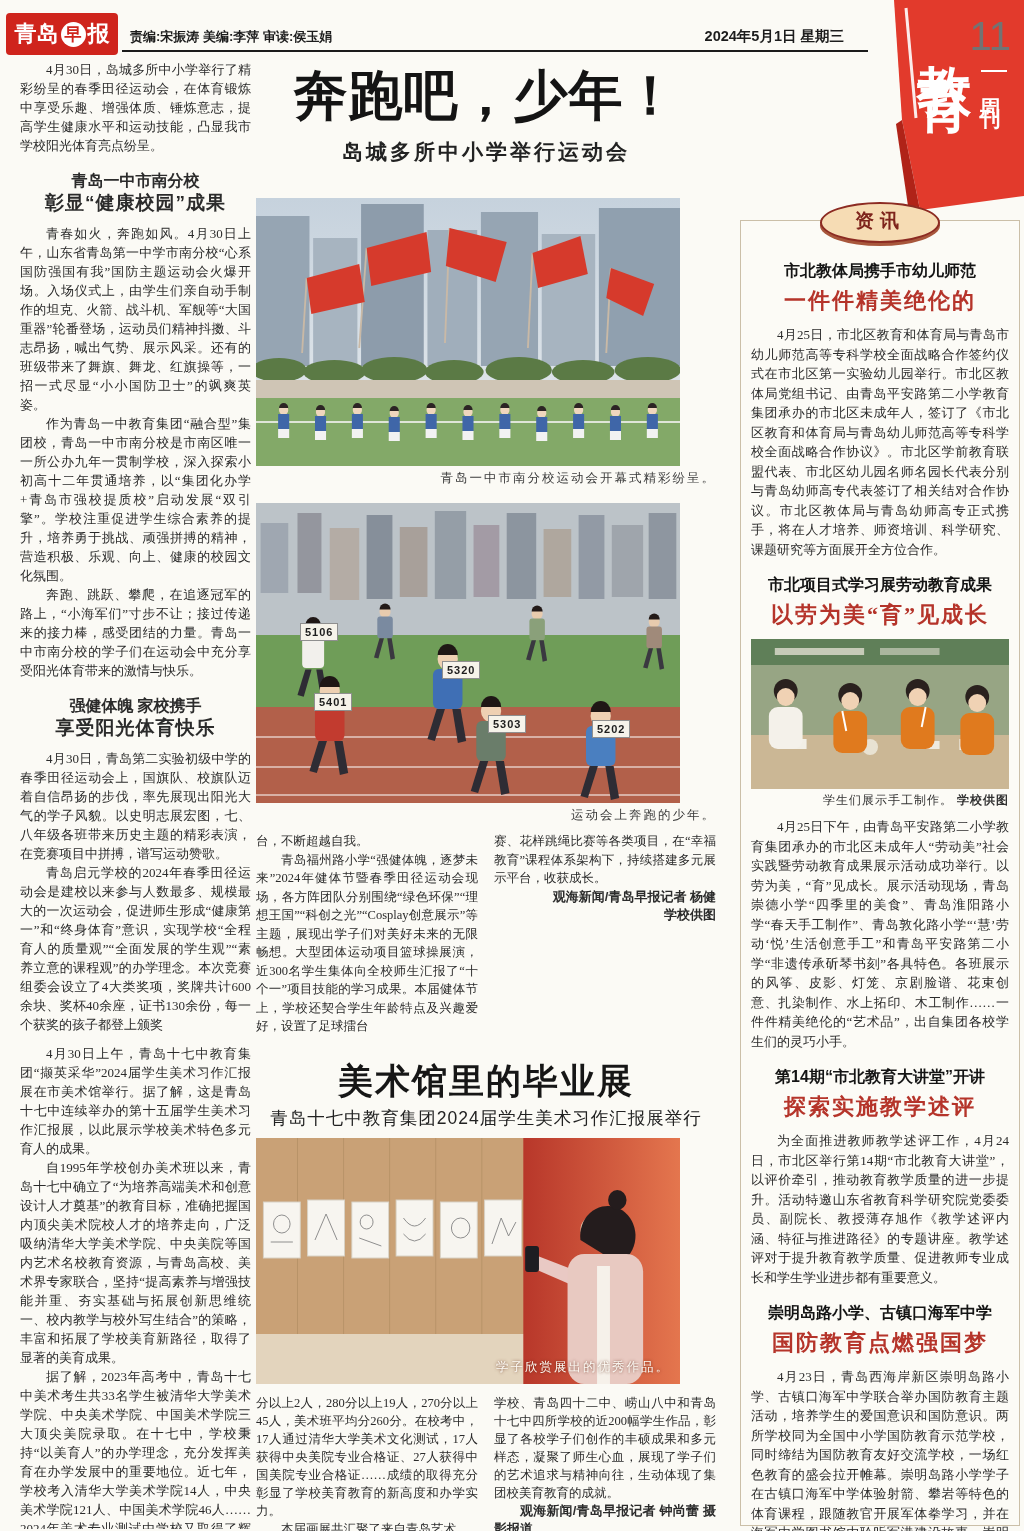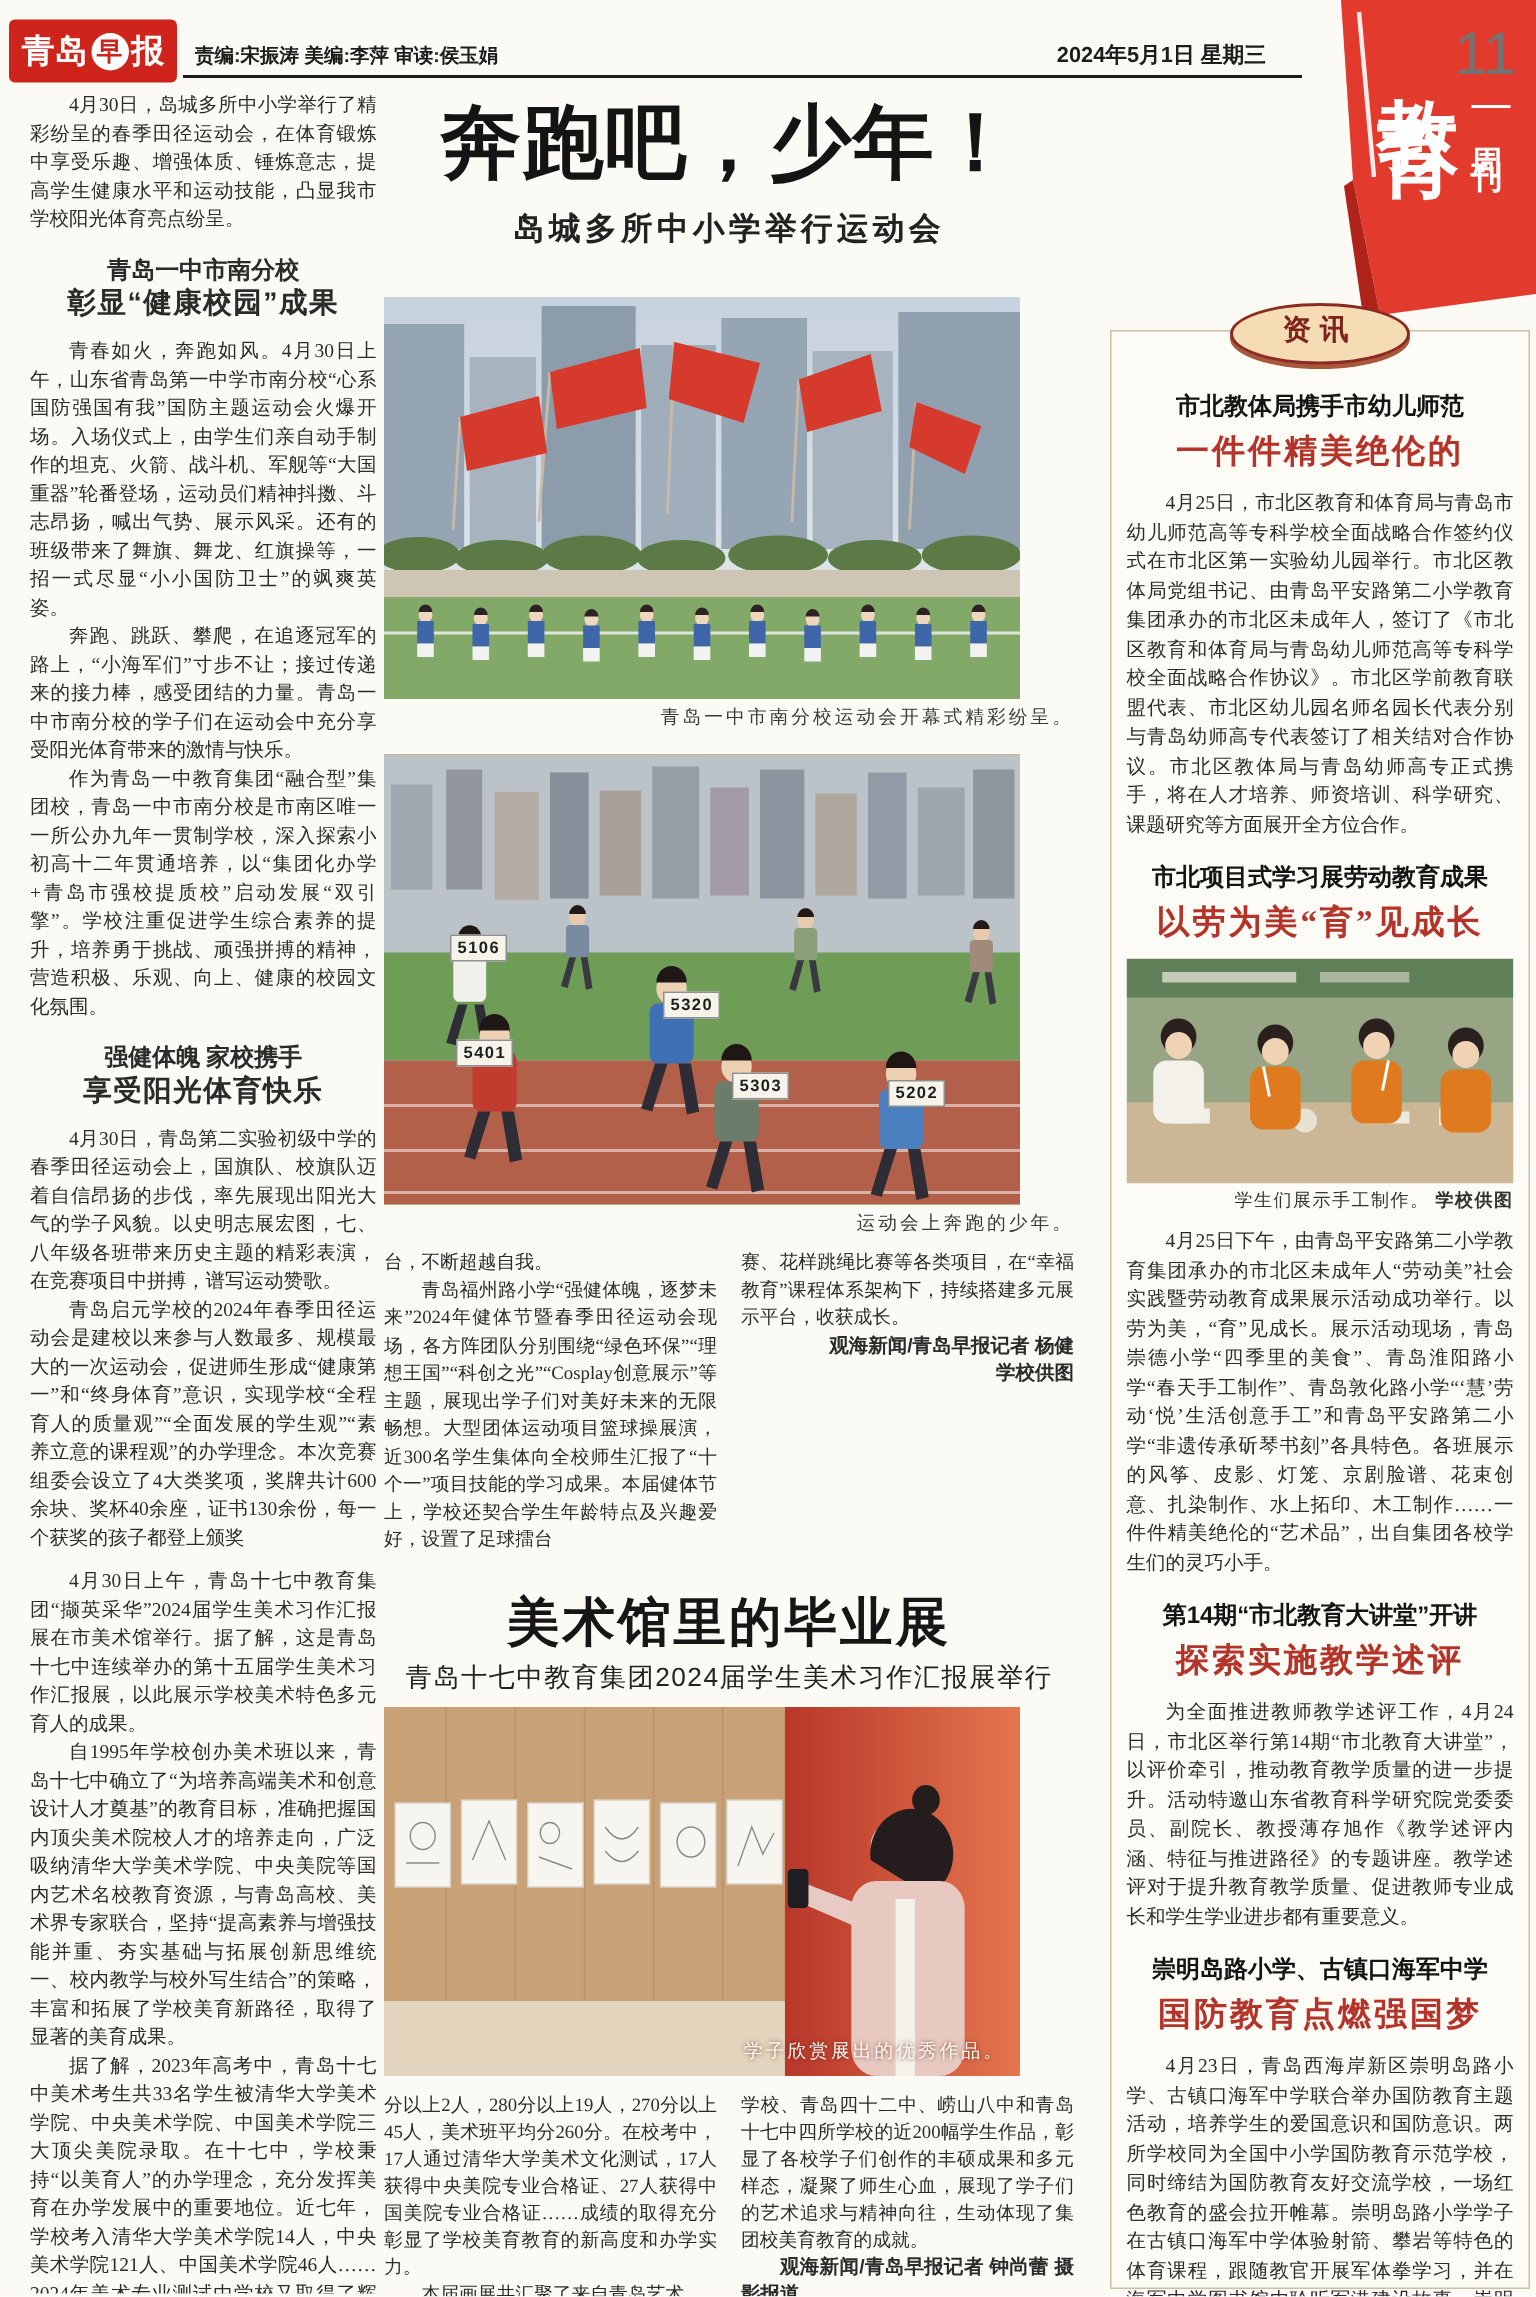--- a/index.html
+++ b/index.html
@@ -103,22 +103,22 @@
     <span class="num">11</span>
     <span class="sep"></span>
     <span class="zk">周刊</span>
   </div>
 
   <div class="left-col">
     <p>4月30日，岛城多所中小学举行了精彩纷呈的春季田径运动会，在体育锻炼中享受乐趣、增强体质、锤炼意志，提高学生健康水平和运动技能，凸显我市学校阳光体育亮点纷呈。</p>
     <div class="sec-kicker">青岛一中市南分校</div>
     <div class="sec-title">彰显“健康校园”成果</div>
     <p>青春如火，奔跑如风。4月30日上午，山东省青岛第一中学市南分校“心系国防强国有我”国防主题运动会火爆开场。入场仪式上，由学生们亲自动手制作的坦克、火箭、战斗机、军舰等“大国重器”轮番登场，运动员们精神抖擞、斗志昂扬，喊出气势、展示风采。还有的班级带来了舞旗、舞龙、红旗操等，一招一式尽显“小小国防卫士”的飒爽英姿。</p>
+    <p>作为青岛一中教育集团“融合型”集团校，青岛一中市南分校是市南区唯一一所公办九年一贯制学校，深入探索小初高十二年贯通培养，以“集团化办学+青岛市强校提质校”启动发展“双引擎”。学校注重促进学生综合素养的提升，培养勇于挑战、顽强拼搏的精神，营造积极、乐观、向上、健康的校园文化氛围。</p>
     <p>奔跑、跳跃、攀爬，在追逐冠军的路上，“小海军们”寸步不让；接过传递来的接力棒，感受团结的力量。青岛一中市南分校的学子们在运动会中充分享受阳光体育带来的激情与快乐。</p>
-    <p>作为青岛一中教育集团“融合型”集团校，青岛一中市南分校是市南区唯一一所公办九年一贯制学校，深入探索小初高十二年贯通培养，以“集团化办学+青岛市强校提质校”启动发展“双引擎”。学校注重促进学生综合素养的提升，培养勇于挑战、顽强拼搏的精神，营造积极、乐观、向上、健康的校园文化氛围。</p>
     <div class="sec-kicker">强健体魄 家校携手</div>
     <div class="sec-title">享受阳光体育快乐</div>
     <p>4月30日，青岛第二实验初级中学的春季田径运动会上，国旗队、校旗队迈着自信昂扬的步伐，率先展现出阳光大气的学子风貌。以史明志展宏图，七、八年级各班带来历史主题的精彩表演，在竞赛项目中拼搏，谱写运动赞歌。</p>
     <p>青岛启元学校的2024年春季田径运动会是建校以来参与人数最多、规模最大的一次运动会，促进师生形成“健康第一”和“终身体育”意识，实现学校“全程育人的质量观”“全面发展的学生观”“素养立意的课程观”的办学理念。本次竞赛组委会设立了4大类奖项，奖牌共计600余块、奖杯40余座，证书130余份，每一个获奖的孩子都登上颁奖</p>
     <div class="blockgap"></div>
     <p>4月30日上午，青岛十七中教育集团“撷英采华”2024届学生美术习作汇报展在市美术馆举行。据了解，这是青岛十七中连续举办的第十五届学生美术习作汇报展，以此展示学校美术特色多元育人的成果。</p>
     <p>自1995年学校创办美术班以来，青岛十七中确立了“为培养高端美术和创意设计人才奠基”的教育目标，准确把握国内顶尖美术院校人才的培养走向，广泛吸纳清华大学美术学院、中央美院等国内艺术名校教育资源，与青岛高校、美术界专家联合，坚持“提高素养与增强技能并重、夯实基础与拓展创新思维统一、校内教学与校外写生结合”的策略，丰富和拓展了学校美育新路径，取得了显著的美育成果。</p>
     <p>据了解，2023年高考中，青岛十七中美术考生共33名学生被清华大学美术学院、中央美术学院、中国美术学院三大顶尖美院录取。在十七中，学校秉持“以美育人”的办学理念，充分发挥美育在办学发展中的重要地位。近七年，学校考入清华大学美术学院14人，中央美术学院121人、中国美术学院46人……2024年美术专业测试中学校又取得了辉煌战绩：290</p>
   </div>
 
@@ -272,21 +272,21 @@
           <g transform="translate(374,265)">
             <circle cx="0" cy="-52" r="11" fill="#eed0b2"></circle>
               <path d="M-11,-56 a11,11 0 0 1 22,0" fill="#1f1715"></path>
             <rect x="-16" y="-42" width="32" height="40" rx="6" fill="#4a7fc0"></rect>
             <polygon points="-12,-2 -3,-2 -14,30 -22,28" fill="#2e2c34"></polygon>
               <polygon points="5,-2 14,-2 20,30 11,32" fill="#2e2c34"></polygon>
           </g>
         </g>
       </svg>
       <span class="bib" style="left:44px;top:120px;">5106</span>
-      <span class="bib" style="left:48px;top:190px;">5401</span>
+      <span class="bib" style="left:58px;top:190px;">5401</span>
       <span class="bib" style="left:186px;top:158px;">5320</span>
       <span class="bib" style="left:232px;top:212px;">5303</span>
       <span class="bib" style="left:336px;top:217px;">5202</span>
     </div>
     <div class="caption cap2">运动会上奔跑的少年。</div>
 
     <div class="sport-cols">
       <div class="txtcol">
         <p class="cont">台，不断超越自我。</p>
         <p>青岛福州路小学“强健体魄，逐梦未来”2024年健体节暨春季田径运动会现场，各方阵团队分别围绕“绿色环保”“理想王国”“科创之光”“Cosplay创意展示”等主题，展现出学子们对美好未来的无限畅想。大型团体运动项目篮球操展演，近300名学生集体向全校师生汇报了“十个一”项目技能的学习成果。本届健体节上，学校还契合学生年龄特点及兴趣爱好，设置了足球擂台</p>

